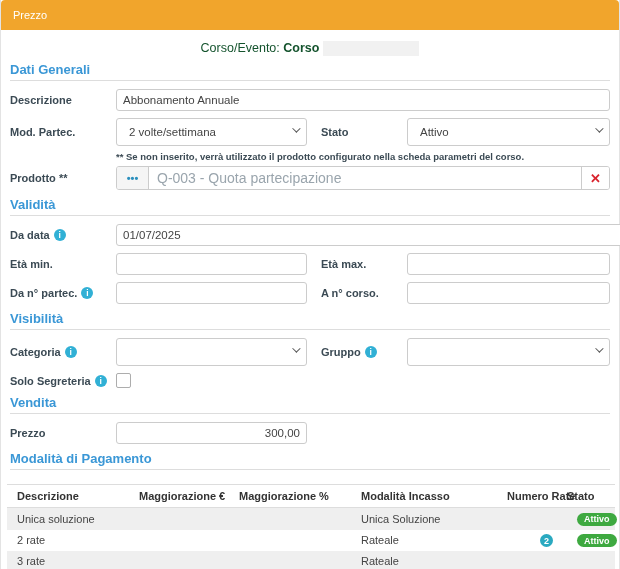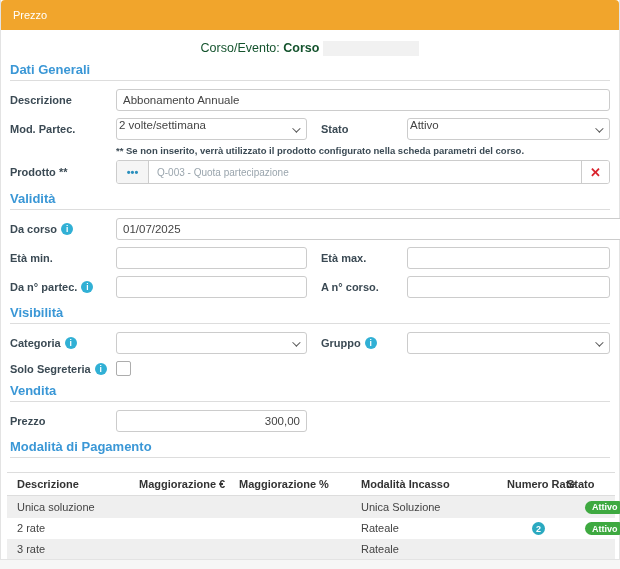--- a/index.html
+++ b/index.html
@@ -11,34 +11,34 @@
   .page-title b { font-weight: bold; }
   .redacted { display: inline-block; width: 96px; height: 15px; background: #f1f1f1; vertical-align: middle; margin-left: 4px; }
   .sec-head { margin: 4px 9px 8px; padding-bottom: 3px; font-size: 13px; font-weight: 600; color: #3A97D6; border-bottom: 1px solid #dddddd; }
   .frow { display: flex; align-items: center; margin: 0 9px 7px; }
   .lbl { width: 106px; flex: none; font-weight: bold; font-size: 11px; color: #3b4a54; display: flex; align-items: center; gap: 4px; }
   .lbl2 { width: 100px; flex: none; padding-left: 14px; font-weight: bold; font-size: 11px; color: #3b4a54; display: flex; align-items: center; gap: 4px; }
   .fhalf { width: 191px; flex: none; }
   .ffull { flex: 1; }
   .inp { width: 100%; height: 22px; border: 1px solid #cccccc; border-radius: 3px; padding: 8px 6px; font-size: 11.5px; color: #444; font-family: "Liberation Sans", sans-serif; background: #fff; outline: none; }
   .inp.num { text-align: right; }
-  .selbox { position: relative; width: 100%; height: 22px; border: 1px solid #cccccc; border-radius: 3px; background: #fff; display: flex; padding: 0 20px 0 2px; font-size: 11.5px; color: #444; cursor: default; }
+  .selbox { position: relative; width: 100%; height: 28px; border: 1px solid #cccccc; border-radius: 3px; background: #fff; display: flex; align-items: center; padding: 0 20px 0 12px; font-size: 11.5px; color: #444; cursor: default; }
   .chev { position: absolute; right: 8px; top: 8px; width: 6px; height: 6px; border-right: 1.5px solid #555; border-bottom: 1.5px solid #555; transform: rotate(45deg) translateY(-2px); }
   .datebox { position: relative; width: 100%; }
   .datebox .inp { padding-right: 24px; }
   .note { margin: -2px 9px 4px 115px; font-size: 9.5px; font-weight: bold; color: #3b4a54; }
   .inpgroup { display: flex; align-items: stretch; width: 100%; height: 24px; border: 1px solid #cccccc; border-radius: 3px; background: #fff; overflow: hidden; }
   .addon-browse { width: 32px; flex: none; background: #f5f5f5; border-right: 1px solid #cccccc; color: #2a8fbd; font-size: 11px; font-weight: bold; letter-spacing: 0; display: flex; align-items: center; justify-content: center; cursor: pointer; }
-  .group-text { flex: 1; display: flex; align-items: center; padding: 0 8px; font-size: 10px; color: #9aa5ad; }
+  .group-text { flex: 1; display: flex; align-items: center; padding: 0 8px; font-size: 14px; color: #9aa5ad; }
   .addon-clear { width: 28px; flex: none; border-left: 1px solid #cccccc; color: #d9232d; font-weight: bold; font-size: 13px; display: flex; align-items: center; justify-content: center; cursor: pointer; background: #fff; }
   .info-icon { display: inline-flex; width: 12px; height: 12px; border-radius: 50%; background: #31B0D5; color: #fff; font-size: 8.5px; font-weight: bold; align-items: center; justify-content: center; font-style: normal; flex: none; }
   .chk { width: 15px; height: 15px; border: 1px solid #adadad; border-radius: 2px; background: #fff; appearance: none; cursor: pointer; }
   .pay-table { width: 608px; margin: 14px 6px 0; border-collapse: collapse; table-layout: fixed; font-size: 11px; color: #444; }
   .pay-table th { font-weight: bold; color: #333; border-top: 1px solid #dddddd; border-bottom: 1px solid #dddddd; padding: 5px 2px; text-align: left; white-space: nowrap; }
-  .pay-table td { padding: 4px 20px; height: 19px; margin-left: 44px; }
+  .pay-table td { padding: 4px 12px; height: 19px; margin-left: 44px; }
   .pay-table tr.alt td { background: #efefef; }
   .col-desc  { width: 130px; } .pay-table .cell-desc { padding-left: 10px; }
   .col-eur   { width: 100px; } .col-pct { width: 116px; }
   .col-inc   { width: 152px; } .pay-table .cell-inc { padding-left: 8px; }
   .col-rate  { width: 60px; }  .col-stato { width: 50px; }
   .ta-r { text-align: right; }
   .rate-badge { display: inline-flex; min-width: 13px; height: 13px; padding: 0 2px; border-radius: 8px; background: #2AA9C0; color: #fff; font-size: 9px; font-weight: bold; align-items: center; justify-content: center; }
   .stato-badge { display: inline-flex; height: 13px; padding: 0 7px; border-radius: 8px; background: #3EA940; color: #fff; font-size: 9px; font-weight: bold; align-items: center; justify-content: center; }
 </style>
 </head>
@@ -89,21 +89,21 @@
         <span class="group-text">Q-003 - Quota partecipazione</span>
         <span class="addon-clear">✕</span>
       </span>
     </span>
   </div>
 
   <div class="sec-head">Validità</div>
 
   <div class="frow">
     <span class="lbl">
-      <span>Da corso</span>
+      <span>Da data</span>
       <i class="info-icon">i</i>
     </span>
     <span class="fhalf datebox">
       <input class="inp" type="text" value="01/07/2025" style="">
       
     </span>
 
   </div>
 
   <div class="frow">

